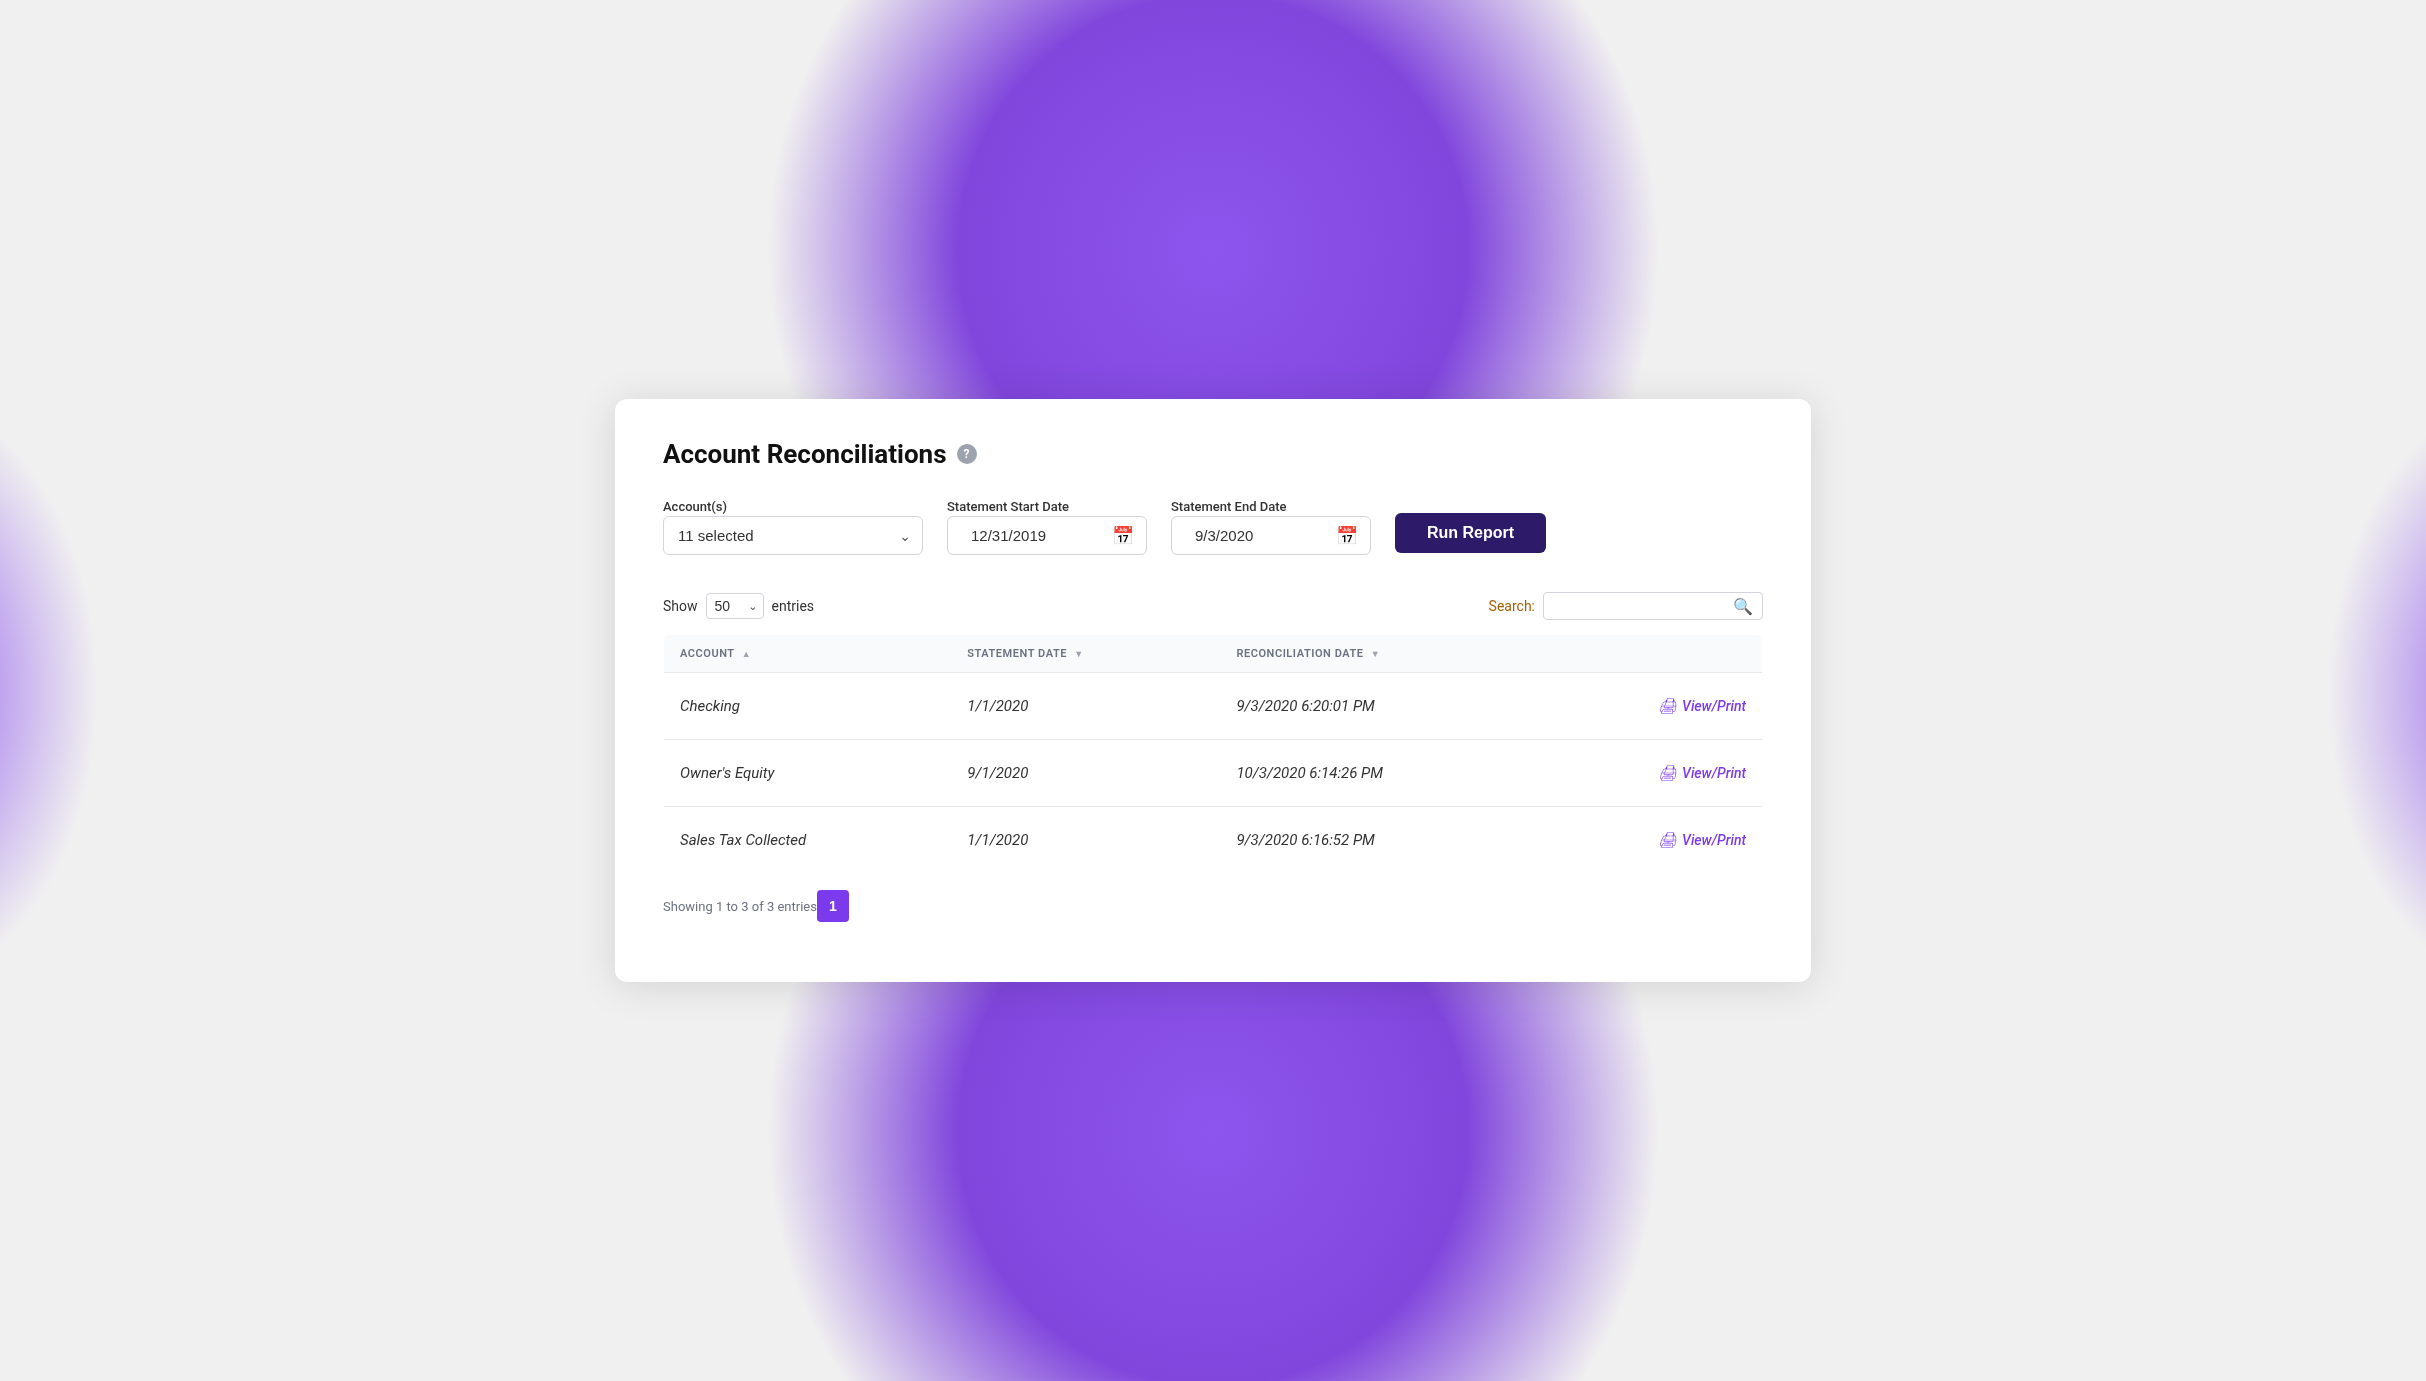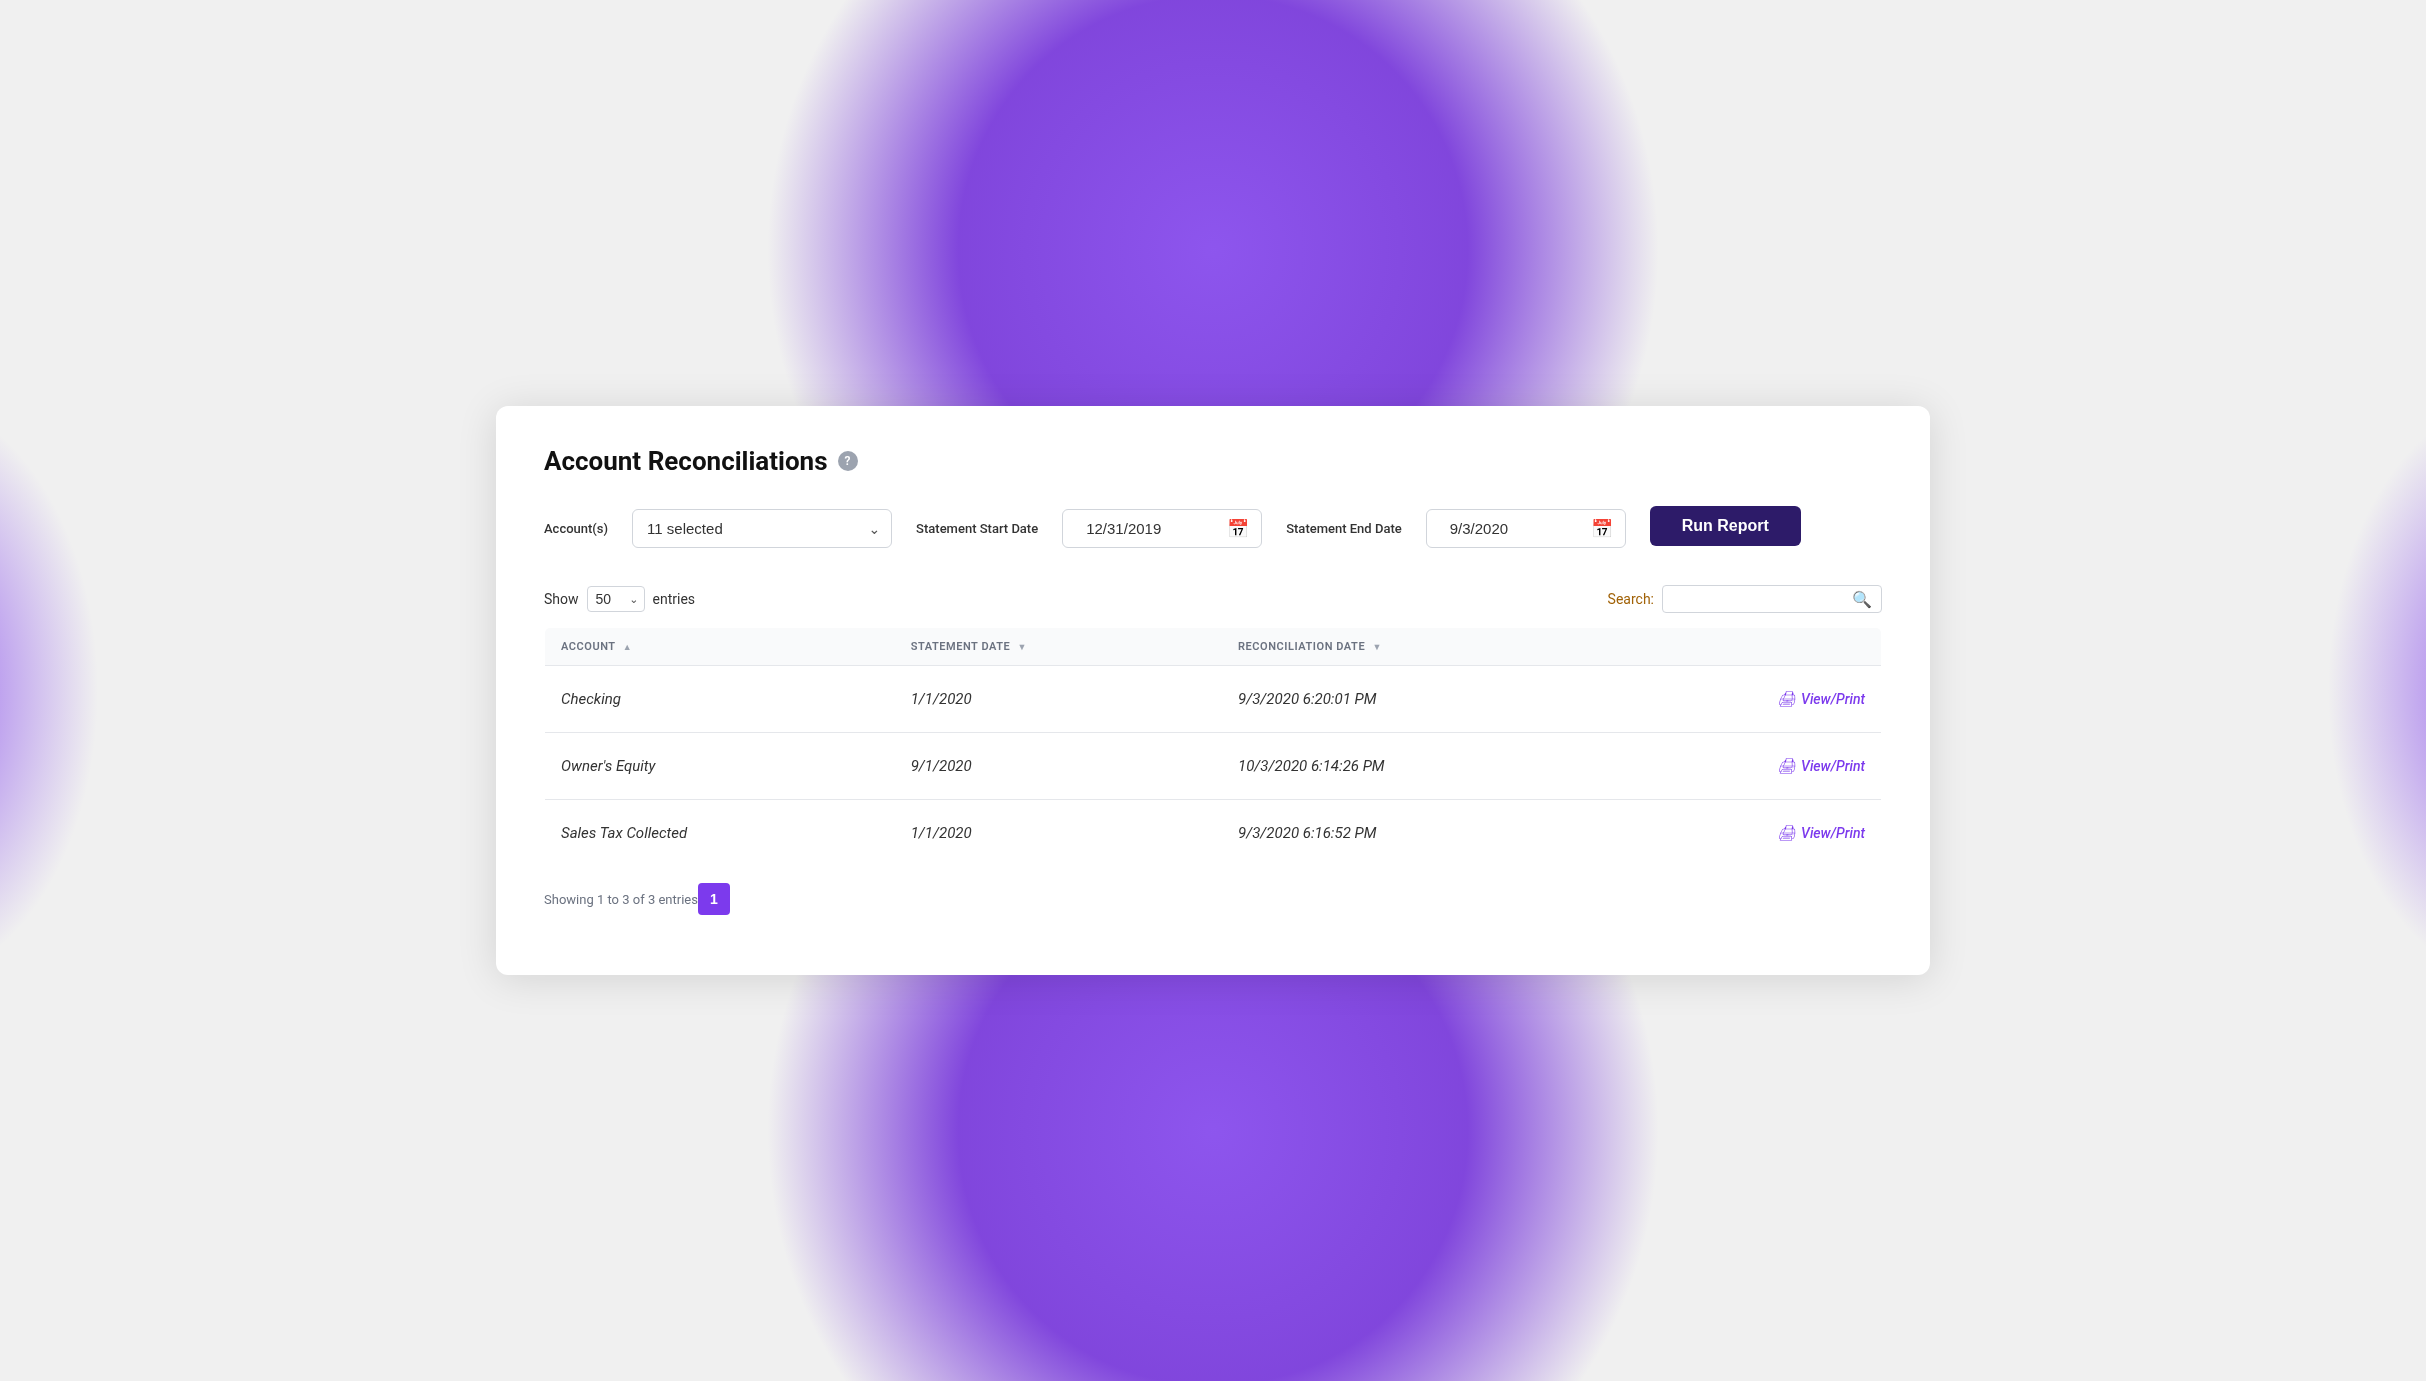--- a/index.html
+++ b/index.html
@@ -52,21 +52,21 @@
       transform: translateY(-50%);
       width: 400px;
       height: 600px;
       background: radial-gradient(ellipse at center, #7c3aed 0%, transparent 70%);
     }
 
     .card {
       background: #ffffff;
       border-radius: 12px;
       padding: 40px 48px 60px 48px;
-      width: 1434px;
+      width: 1196px;
       max-width: 96vw;
       position: relative;
       z-index: 10;
       box-shadow: 0 4px 40px rgba(0,0,0,0.12);
     }
 
     .page-title-row {
       display: flex;
       align-items: center;
       gap: 10px;
@@ -95,23 +95,22 @@
 
     .filters-row {
       display: flex;
       align-items: flex-end;
       gap: 24px;
       margin-bottom: 28px;
     }
 
     .filter-group {
       display: flex;
-      flex-direction: row;
-      gap: 24px;
-      align-items: center;
+      flex-direction: column;
+      gap: 2px;
     }
 
     .filter-label {
       font-size: 13px;
       font-weight: 500;
       color: #333;
     }
 
     .select-wrapper {
       position: relative;

